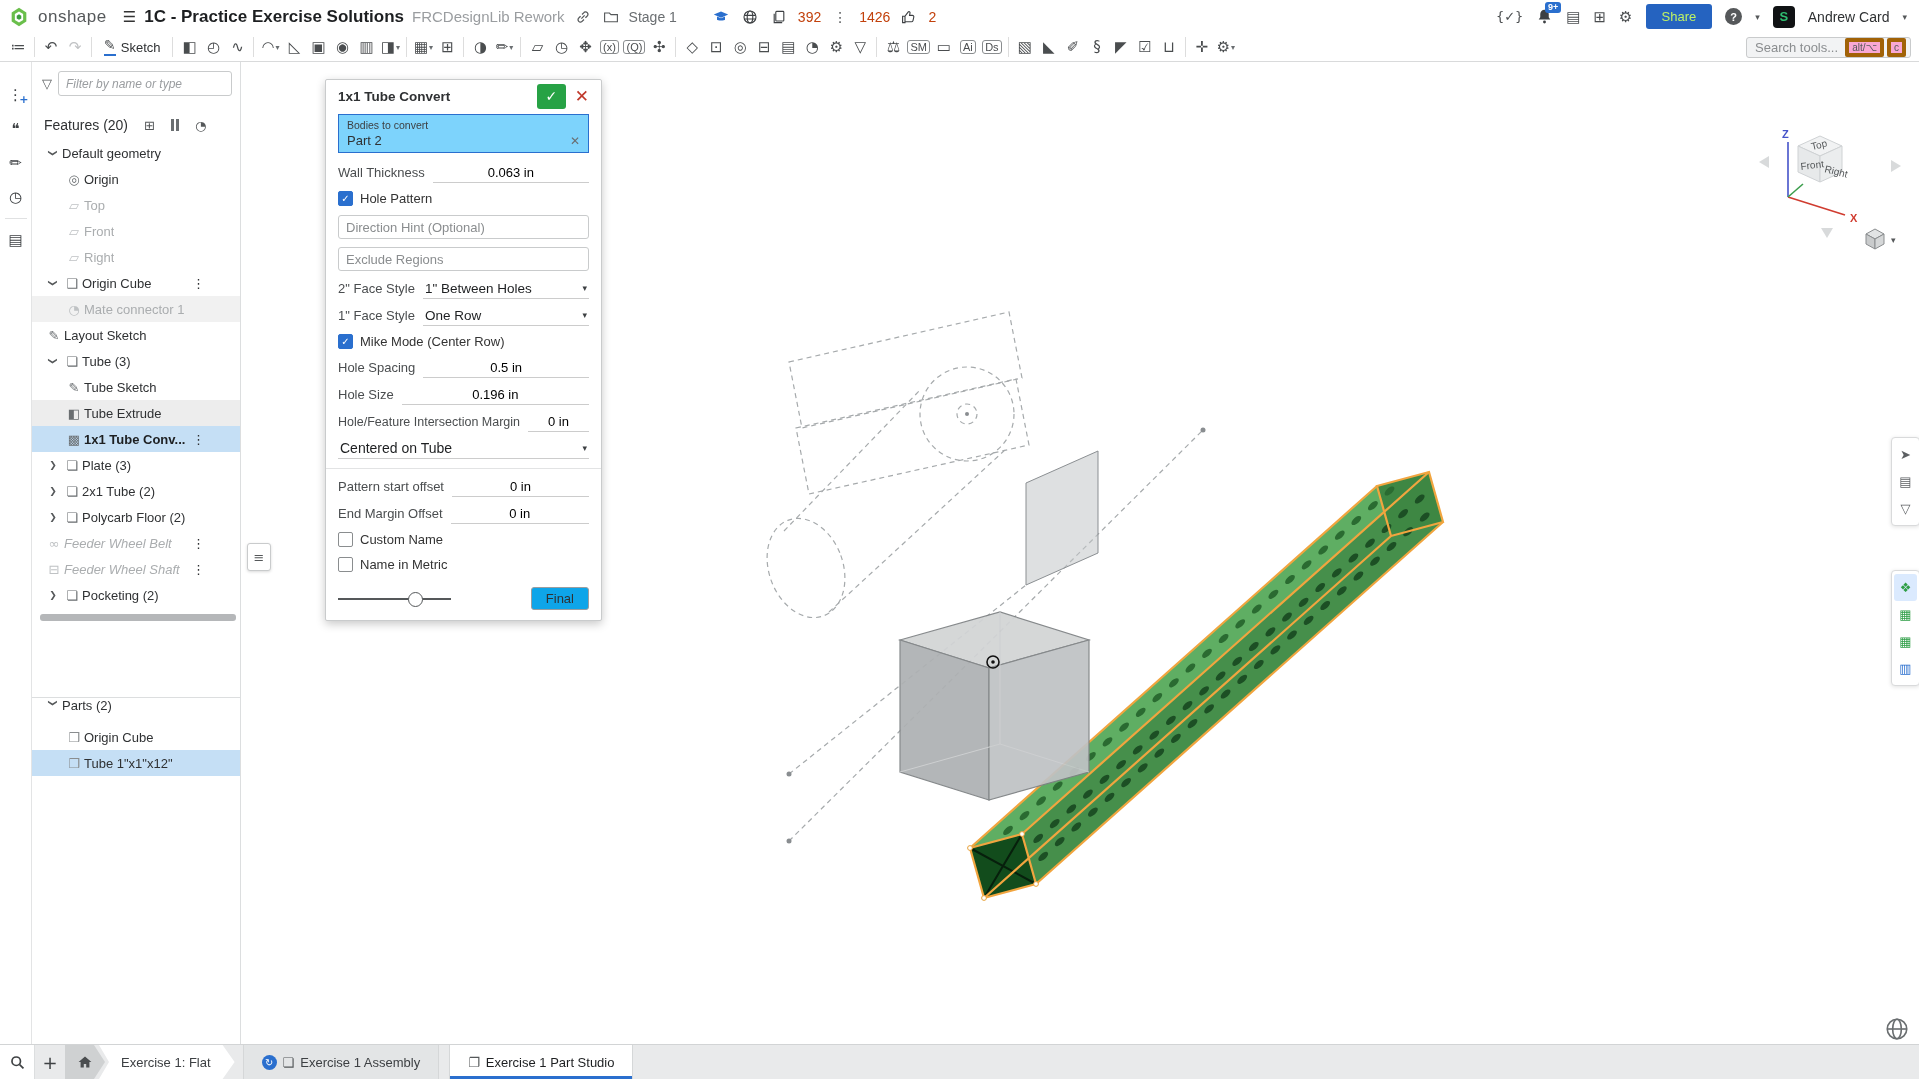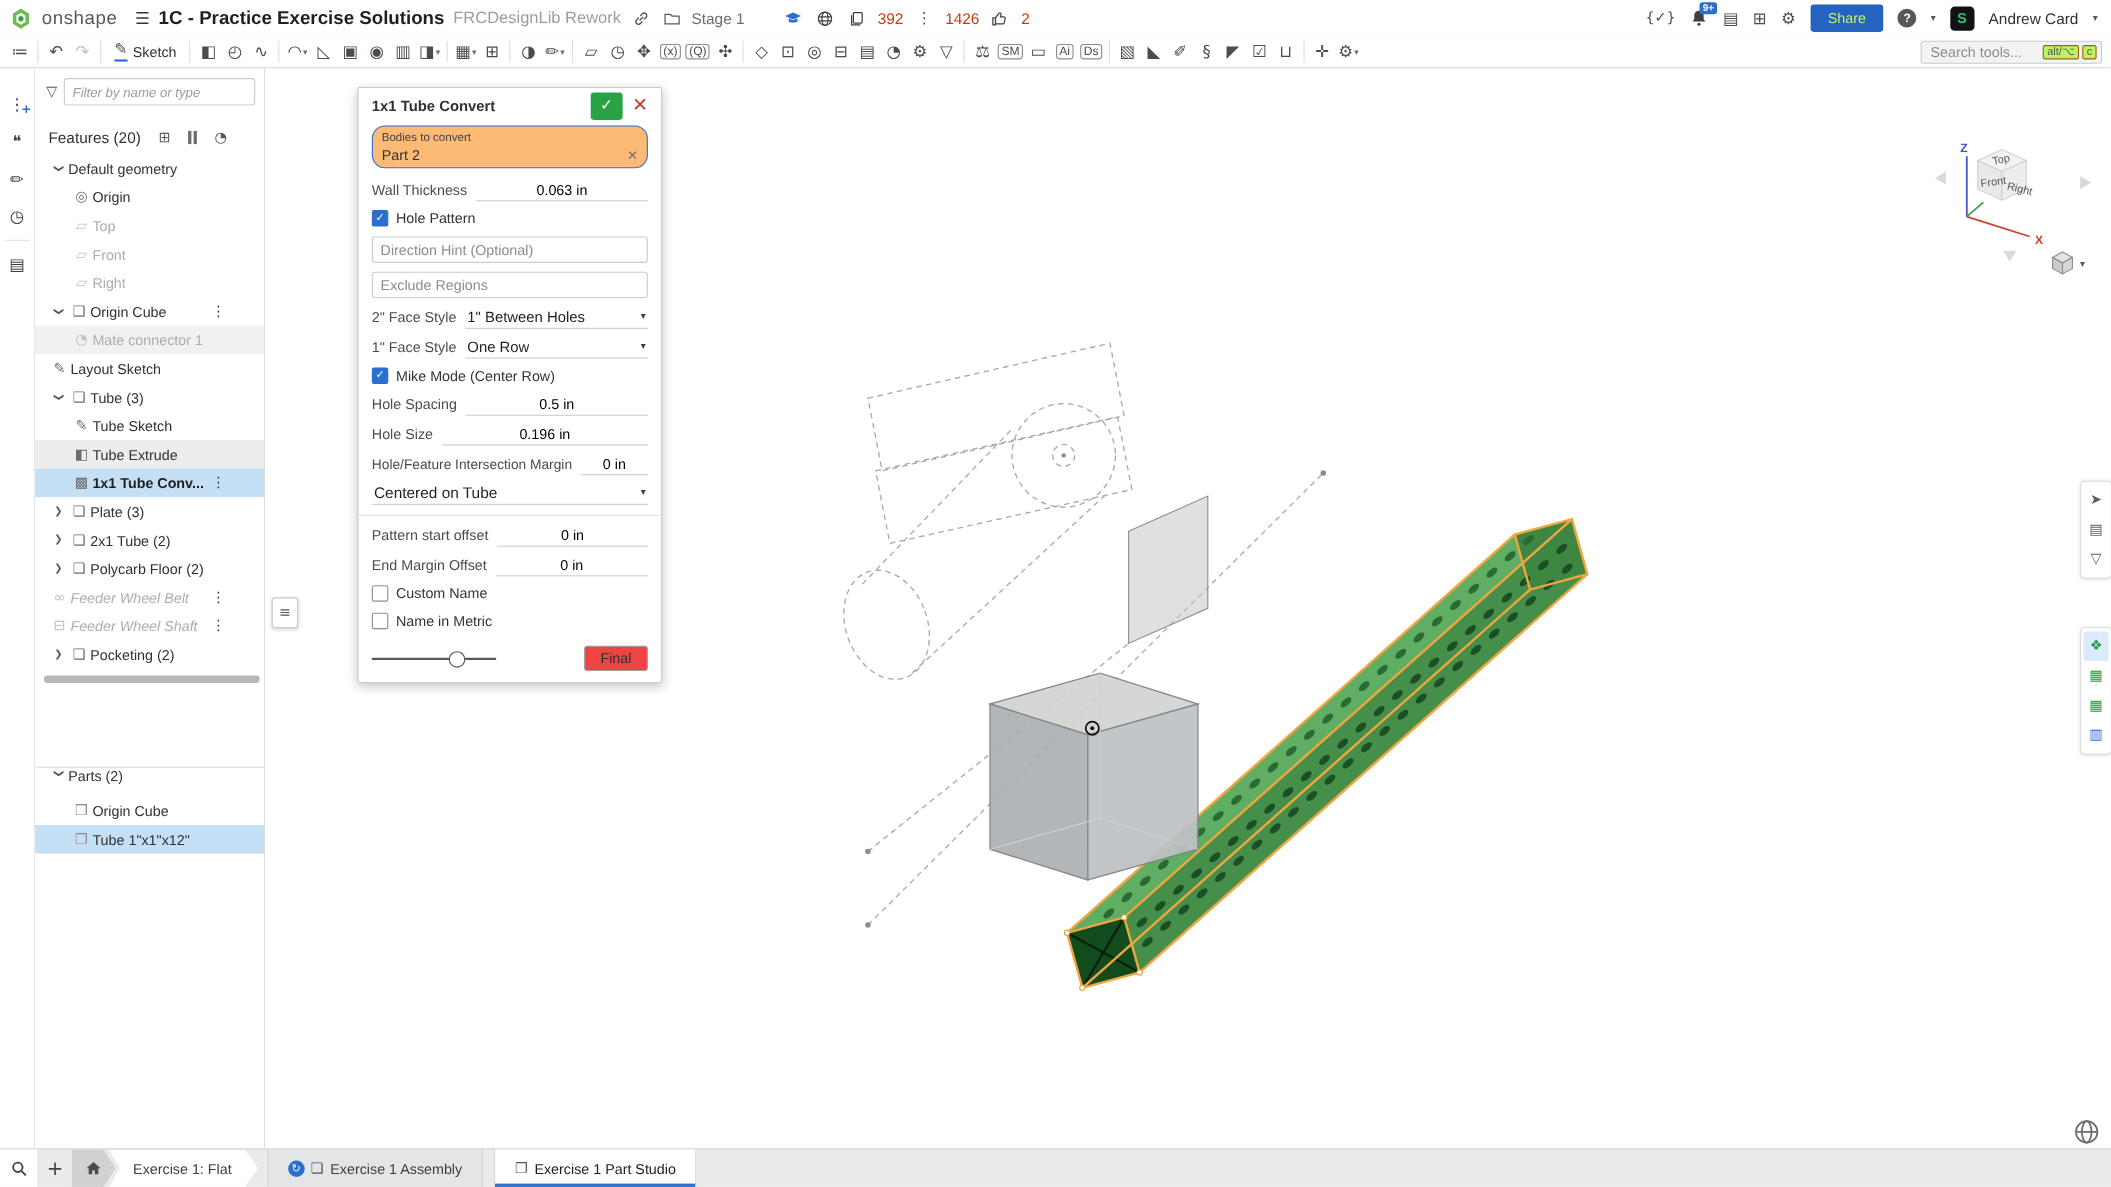--- a/index.html
+++ b/index.html
@@ -44,21 +44,21 @@
   .tbtn .ttext{font-size:11px;border:1px solid #8a8d8f;border-radius:3px;padding:0 2px;color:#4a4d4f}
   .tbtn.muted{color:#c0c2c4}
   .tchev{font-size:8px;color:#6a6e71}
   .tsep{width:1px;height:20px;background:#ddd;margin:0 4px}
   .sketch-btn{display:inline-flex;align-items:center;gap:5px;border:none;background:none;cursor:pointer;
               font-size:13px;color:#2f3133;padding:0 8px;height:24px}
   .sketch-btn .pencil{font-size:14px;color:#4a4d4f;border-bottom:2px solid #2a6fce;line-height:1.1}
   .search-tools{margin-left:auto;margin-right:8px;display:flex;align-items:center;background:#f2f3f4;
                 border:1px solid #c9cbcc;border-radius:3px;height:21px;padding:0 4px 0 8px;width:165px;box-sizing:border-box}
   .search-tools .stxt{color:#8a8d8f;font-size:13px;flex:1}
-  .kbd{border:1px solid #a16207;background:#bef264;border-radius:2px;font-size:10px;color:#55585a;padding:0 3px;margin-left:3px}
+  .kbd{border:4px solid #a16207;background:#f9a8d4;border-radius:2px;font-size:10px;color:#55585a;padding:0 3px;margin-left:3px}
   
   #rail{position:absolute;left:0;top:62px;bottom:34px;width:32px;background:#fff;border-right:1px solid #e3e4e5;
         display:flex;flex-direction:column;align-items:center;padding-top:24px;gap:16px;z-index:15;box-sizing:border-box}
   .rail-ic{width:18px;height:18px;display:flex;align-items:center;justify-content:center;font-size:15px;color:#3d4043;cursor:pointer;position:relative}
   .rail-ic .rplus{position:absolute;right:-4px;bottom:-2px;color:#2a6fce;font-size:11px;font-weight:bold}
   .rail-div{width:22px;height:1px;background:#e0e1e2;margin:-4px 0}
   
   #fpanel{position:absolute;left:32px;top:62px;bottom:34px;width:209px;background:#fff;border-right:1px solid #dcdedf;
           z-index:15;box-sizing:border-box;padding-top:9px;font-size:13px}
   .filter-row{display:flex;align-items:center;gap:6px;padding:0 8px 0 10px}
@@ -94,21 +94,21 @@
           border-radius:3px;z-index:16;display:flex;align-items:center;justify-content:center;color:#55585a;
           font-size:13px;cursor:pointer;box-shadow:0 1px 3px rgba(0,0,0,.15)}
   
   #dialog{position:absolute;left:325px;top:79px;width:277px;background:#fff;border:1px solid #c9cbcc;border-radius:2px;
           box-shadow:0 3px 10px rgba(0,0,0,.22);z-index:30;box-sizing:border-box;padding:0 12px 10px 12px;font-size:13px}
   .dtitle-row{display:flex;align-items:center;height:32px}
   .dtitle{font-weight:bold;color:#2f3133;font-size:13.5px;flex:1}
   .dok{width:29px;height:25px;background:#27a245;border:none;border-radius:3px;color:#fff;font-size:14px;
        font-weight:bold;cursor:pointer;display:flex;align-items:center;justify-content:center}
   .dcancel{border:none;background:none;color:#c0392b;font-size:17px;font-weight:bold;cursor:pointer;padding:0 0 0 9px}
-  .bodies{border:1.5px solid #2a6fce;background:#fdba74;border-radius:12px;padding:4px 8px;margin:2px 0 6px 0}
+  .bodies{border:1.5px solid #2a6fce;background:#7dd3fc;border-radius:0;padding:4px 8px;margin:2px 0 6px 0}
   .blabel{font-size:10.5px;color:#3d4043}
   .bval-row{display:flex;align-items:center;margin-top:2px}
   .bval-row span:first-child{flex:1;color:#2f3133}
   .bx{color:#6a6e71;font-size:12px;cursor:pointer}
   .drow{display:flex;align-items:center;height:27px;gap:8px}
   .dlabel{color:#4a4d4f;white-space:nowrap}
   .dvalue{flex:1;text-align:center;border-bottom:1px solid #ccc;color:#000000;padding:2px 2px;cursor:text}
   .cbrow{display:flex;align-items:center;gap:7px;height:25px;cursor:pointer}
   .cb{width:15px;height:15px;border:1.5px solid #8a8d8f;border-radius:2px;background:#fff;box-sizing:border-box;
       display:flex;align-items:center;justify-content:center;flex:none}
@@ -120,21 +120,21 @@
   .dinput::placeholder{color:#8a8d8f}
   .dselect{flex:1;display:flex;align-items:center;border-bottom:1px solid #ccc;padding:2px 2px;cursor:pointer}
   .dselect span:first-child{flex:1;color:#1d1f21;font-size:13.5px}
   .dselect .caret{color:#3d4043}
   .dselect.big span:first-child{font-size:14px}
   .ddiv{height:1px;background:#e2e3e4;margin:6px -12px 4px -12px}
   .dfoot{display:flex;align-items:center;margin-top:10px}
   .slider{position:relative;width:113px;height:16px;cursor:pointer}
   .strack{position:absolute;left:0;right:0;top:7px;height:2px;background:#55585a}
   .shandle{position:absolute;left:70px;top:1px;width:13px;height:13px;border:1.5px solid #55585a;border-radius:50%;background:#fff}
-  .finalbtn{margin-left:auto;border:1px solid #9a9da0;background:#ef4444;border-radius:3px;font-size:13px;color:#2f3133;
+  .finalbtn{margin-left:auto;border:1px solid #9a9da0;background:#0ea5e9;border-radius:3px;font-size:13px;color:#2f3133;
             padding:3px 14px;cursor:pointer;font-family:inherit}
   
   #viewcube{position:absolute;left:1755px;top:110px;width:164px;height:150px;z-index:10}
   
   .rpanel{position:absolute;width:27px;background:#fff;border:1px solid #d9dadb;border-radius:4px;z-index:10;
           box-shadow:0 1px 4px rgba(0,0,0,.12);display:flex;flex-direction:column;align-items:center;padding:3px 0}
   .rp-btn{width:23px;height:27px;display:flex;align-items:center;justify-content:center;font-size:13px;cursor:pointer;border-radius:3px}
   .rp-btn.active{background:#dbeafe}
   #globe-btn{position:absolute;left:1884px;top:1016px;width:26px;height:26px;border:none;background:none;cursor:pointer;z-index:10;padding:0}
   

